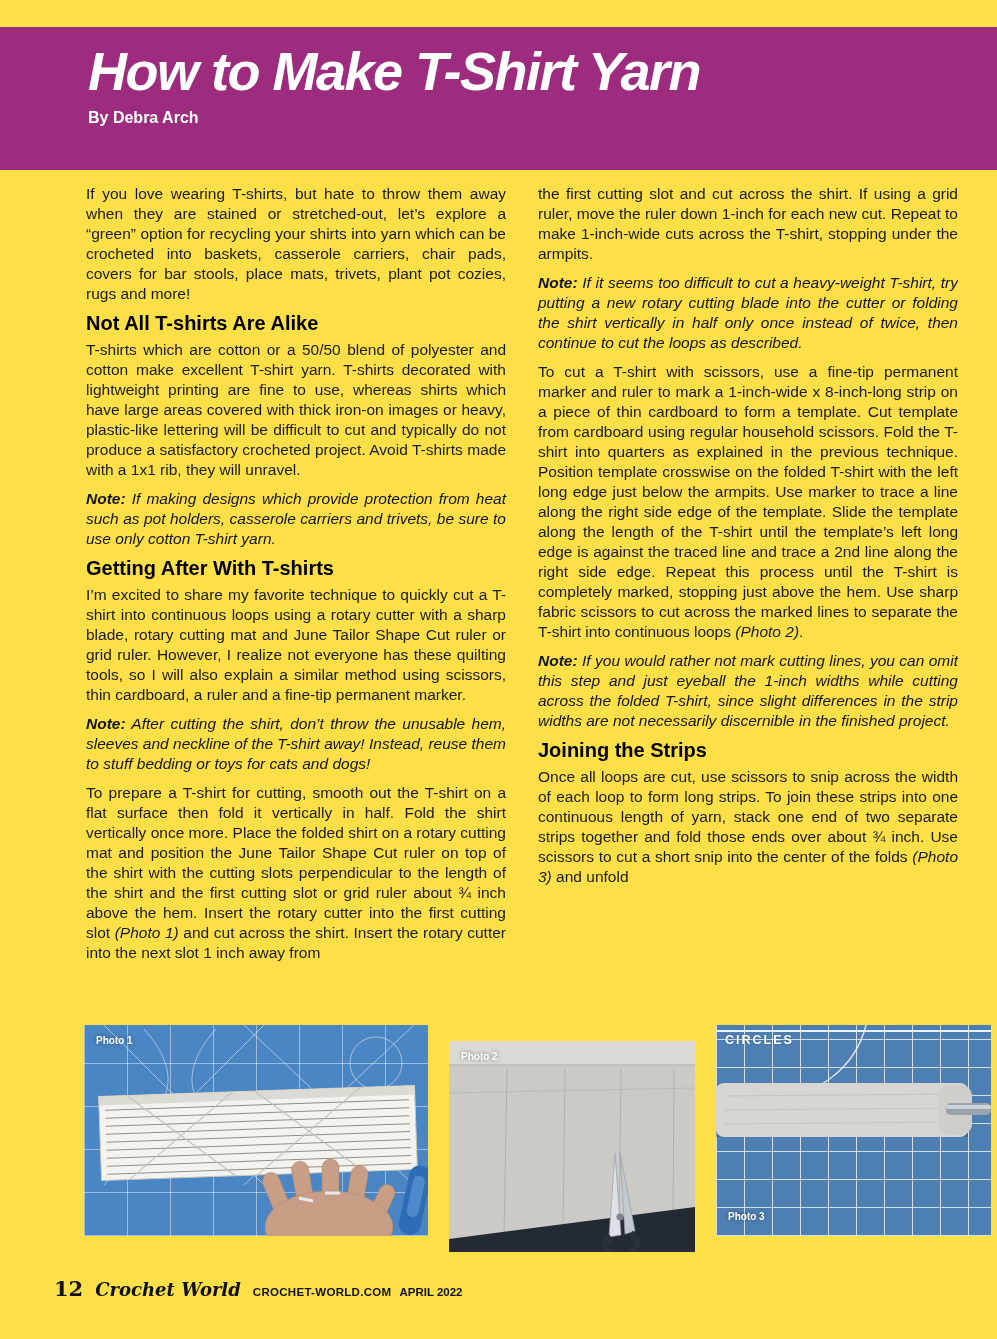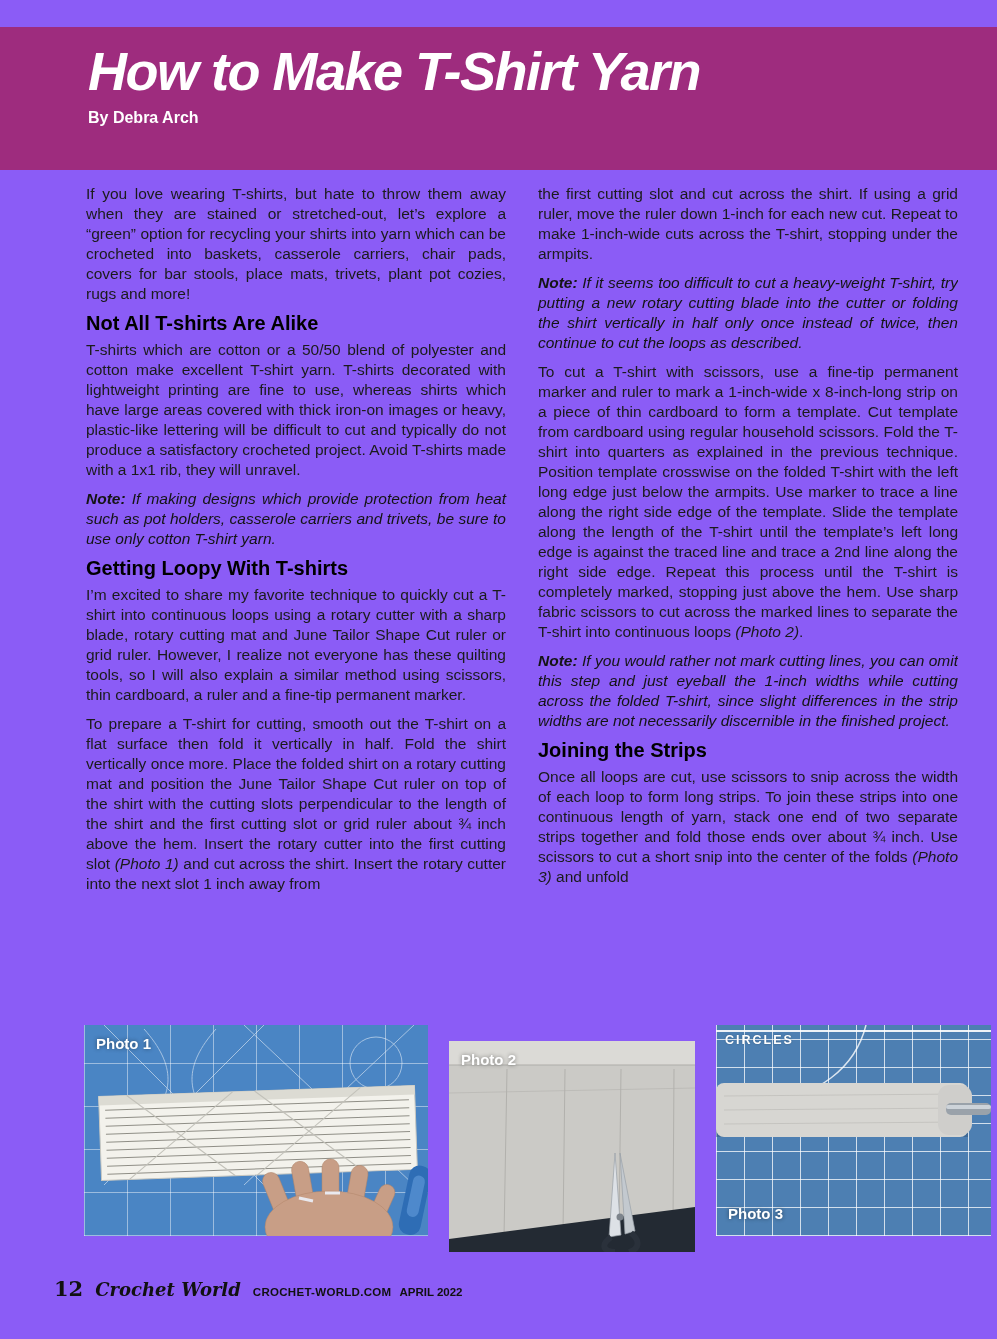--- a/index.html
+++ b/index.html
@@ -1,20 +1,20 @@
 <!DOCTYPE html>
 <html><head>
 <meta charset="utf-8">
 <title>How to Make T-Shirt Yarn</title>
 <style>
   * { box-sizing: border-box; }
   html,body { margin:0; padding:0; background:#e8e8e8; }
   .page {
     width: 997px; height: 1339px; margin: 0 auto; position: relative;
-    background: #8b5cf6; overflow: hidden;
+    background: #fde047; overflow: hidden;
     font-family: "Liberation Sans", sans-serif; color: #1b1b1b;
   }
   
   .masthead {
     position: absolute; top: 27px; left: 0; right: 0; height: 143px;
     background: #9e2c7e; color: #fff; padding: 16px 0 0 88px;
   }
   .masthead .title {
     font-size: 54px; font-weight: 700; font-style: italic;
     letter-spacing: -1.5px; line-height: 1.05; white-space: nowrap;
@@ -46,21 +46,21 @@
       repeating-linear-gradient(0deg, rgba(255,255,255,.45) 0 1px, transparent 1px 43px);
   }
   .photo-2 { width: 246px; background-color: #cbcac6; }
   .photo-3 {
     width: 275px; background-color: #4d7fb2;
     background-image:
       repeating-linear-gradient(90deg, rgba(255,255,255,.75) 0 1px, transparent 1px 28px),
       repeating-linear-gradient(0deg, rgba(255,255,255,.75) 0 1px, transparent 1px 28px);
   }
   .photo-label {
-    position: absolute; color: #fff; font-weight: 700; font-size: 15px;
+    position: absolute; color: #fff; font-weight: 700; font-size: 10px;
     text-shadow: 0 0 4px rgba(0,0,0,.45); z-index: 3;
   }
   .label-top { top: 10px; left: 12px; }
   .label-bottom { bottom: 14px; left: 12px; }
   .mat-text {
     position: absolute; top: 8px; left: 9px; color: #fff; font-weight: 700;
     font-size: 12.5px; letter-spacing: 2px; z-index: 2;
     text-shadow: 0 0 2px rgba(0,0,0,.3);
   }
   
@@ -82,22 +82,23 @@
     <div class="title">How to Make T-Shirt Yarn</div>
     <div class="byline">By Debra Arch</div>
   </div>
 
   <div class="columns">
     <div class="col">
         <p class="body-para"><span class="seg-normal">If you love wearing T-shirts, but hate to throw them away when they are stained or stretched-out, let’s explore a “green” option for recycling your shirts into yarn which can be crocheted into baskets, casserole carriers, chair pads, covers for bar stools, place mats, trivets, plant pot cozies, rugs and more!</span></p>
         <h3>Not All T-shirts Are Alike</h3>
         <p class="body-para"><span class="seg-normal">T-shirts which are cotton or a 50/50 blend of polyester and cotton make excellent T-shirt yarn. T-shirts decorated with lightweight printing are fine to use, whereas shirts which have large areas covered with thick iron-on images or heavy, plastic-like lettering will be difficult to cut and typically do not produce a satisfactory crocheted project. Avoid T-shirts made with a 1x1 rib, they will unravel.</span></p>
         <p class="note"><span class="seg-bold-italic">Note:</span><span class="seg-italic"> If making designs which provide protection from heat such as pot holders, casserole carriers and trivets, be sure to use only cotton T-shirt yarn.</span></p>
-        <h3>Getting Loopy With T-shirts</h3>
+        <h3>Getting After With T-shirts</h3>
         <p class="body-para"><span class="seg-normal">I’m excited to share my favorite technique to quickly cut a T-shirt into continuous loops using a rotary cutter with a sharp blade, rotary cutting mat and June Tailor Shape Cut ruler or grid ruler. However, I realize not everyone has these quilting tools, so I will also explain a similar method using scissors, thin cardboard, a ruler and a fine-tip permanent marker.</span></p>
+        <p class="note"><span class="seg-bold-italic">Note:</span><span class="seg-italic"> After cutting the shirt, don’t throw the unusable hem, sleeves and neckline of the T-shirt away! Instead, reuse them to stuff bedding or toys for cats and dogs!</span></p>
         <p class="body-para"><span class="seg-normal">To prepare a T-shirt for cutting, smooth out the T-shirt on a flat surface then fold it vertically in half. Fold the shirt vertically once more. Place the folded shirt on a rotary cutting mat and position the June Tailor Shape Cut ruler on top of the shirt with the cutting slots perpendicular to the length of the shirt and the first cutting slot or grid ruler about ¾ inch above the hem. Insert the rotary cutter into the first cutting slot </span><span class="seg-italic">(Photo 1)</span><span class="seg-normal"> and cut across the shirt. Insert the rotary cutter into the next slot 1 inch away from</span></p>
       </div>
     <div class="col">
         <p class="body-para"><span class="seg-normal">the first cutting slot and cut across the shirt. If using a grid ruler, move the ruler down 1-inch for each new cut. Repeat to make 1-inch-wide cuts across the T-shirt, stopping under the armpits.</span></p>
         <p class="note"><span class="seg-bold-italic">Note:</span><span class="seg-italic"> If it seems too difficult to cut a heavy-weight T-shirt, try putting a new rotary cutting blade into the cutter or folding the shirt vertically in half only once instead of twice, then continue to cut the loops as described.</span></p>
         <p class="body-para"><span class="seg-normal">To cut a T-shirt with scissors, use a fine-tip permanent marker and ruler to mark a 1-inch-wide x 8-inch-long strip on a piece of thin cardboard to form a template. Cut template from cardboard using regular household scissors. Fold the T-shirt into quarters as explained in the previous technique. Position template crosswise on the folded T-shirt with the left long edge just below the armpits. Use marker to trace a line along the right side edge of the template. Slide the template along the length of the T-shirt until the template’s left long edge is against the traced line and trace a 2nd line along the right side edge. Repeat this process until the T-shirt is completely marked, stopping just above the hem. Use sharp fabric scissors to cut across the marked lines to separate the T-shirt into continuous loops </span><span class="seg-italic">(Photo 2)</span><span class="seg-normal">.</span></p>
         <p class="note"><span class="seg-bold-italic">Note:</span><span class="seg-italic"> If you would rather not mark cutting lines, you can omit this step and just eyeball the 1-inch widths while cutting across the folded T-shirt, since slight differences in the strip widths are not necessarily discernible in the finished project.</span></p>
         <h3>Joining the Strips</h3>
         <p class="body-para"><span class="seg-normal">Once all loops are cut, use scissors to snip across the width of each loop to form long strips. To join these strips into one continuous length of yarn, stack one end of two separate strips together and fold those ends over about ¾ inch. Use scissors to cut a short snip into the center of the folds </span><span class="seg-italic">(Photo 3)</span><span class="seg-normal"> and unfold</span></p>
       </div>

